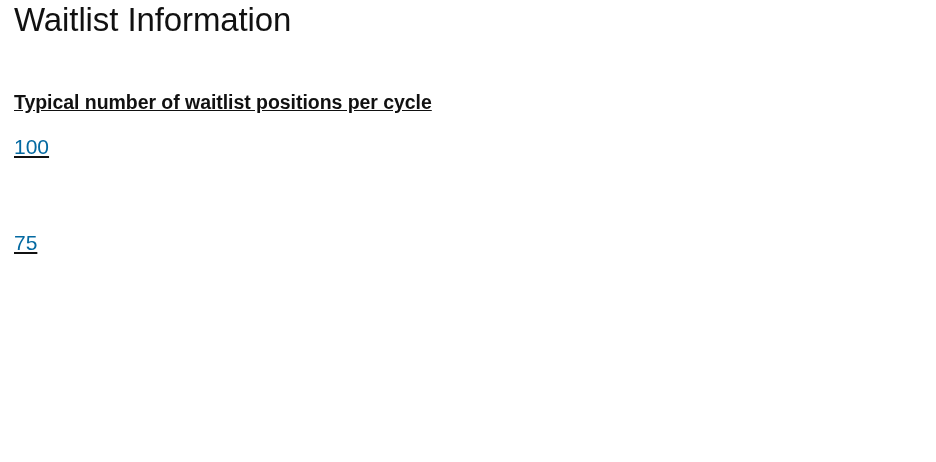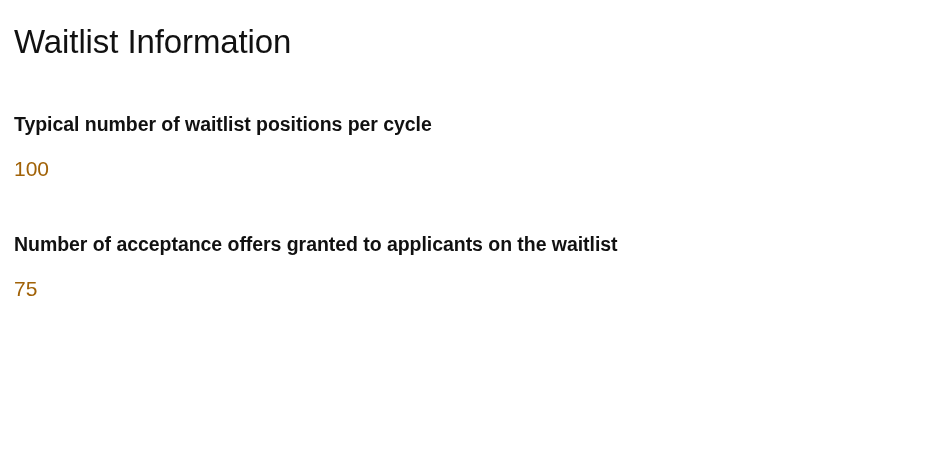--- a/index.html
+++ b/index.html
@@ -18,66 +18,65 @@
   }
   .page {
     box-sizing: border-box;
     width: 936px;
     height: 462px;
     padding: 0 14px;
     background: #ffffff;
   }
   .page-title {
     margin: 0;
-    padding-top: 22px;
     font-size: 33px;
     font-weight: 500;
     line-height: 40px;
     letter-spacing: -0.1px;
     color: #111111;
     white-space: nowrap;
   }
   .field-group {
     margin-top: 50px;
+    text-decoration: underline;
   }
   .field-group.first {
     margin-top: 50px;
   }
   .field-label {
     margin: 0;
     font-size: 19.5px;
     font-weight: 700;
     line-height: 24px;
     letter-spacing: -0.05px;
     color: #111111;
     white-space: nowrap;
   }
   .field-value {
     margin: 0;
     padding-top: 20px;
     font-size: 21px;
     font-weight: 400;
     line-height: 26px;
-    color: #a16207;
+    color: #0369a1;
     white-space: nowrap;
   }
 </style>
 </head>
 <body>
 
 <div class="page">
 
   <h1 class="page-title">Waitlist Information</h1>
 
   <div class="field-group first">
     <div class="field-label">Typical number of waitlist positions per cycle</div>
     <div class="field-value">100</div>
   </div>
 
   <div class="field-group">
-    <div class="field-label">Number of acceptance offers granted to applicants on the waitlist</div>
     <div class="field-value">75</div>
   </div>
 
   <div class="field-group">
   </div>
 
 </div>
 
 </body></html>

